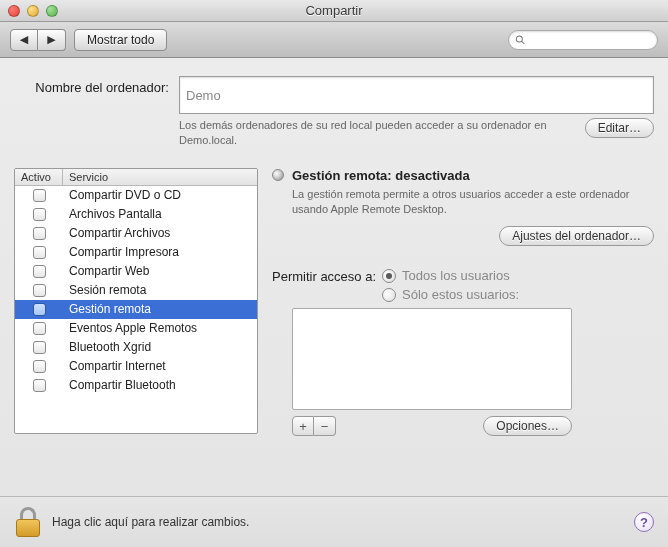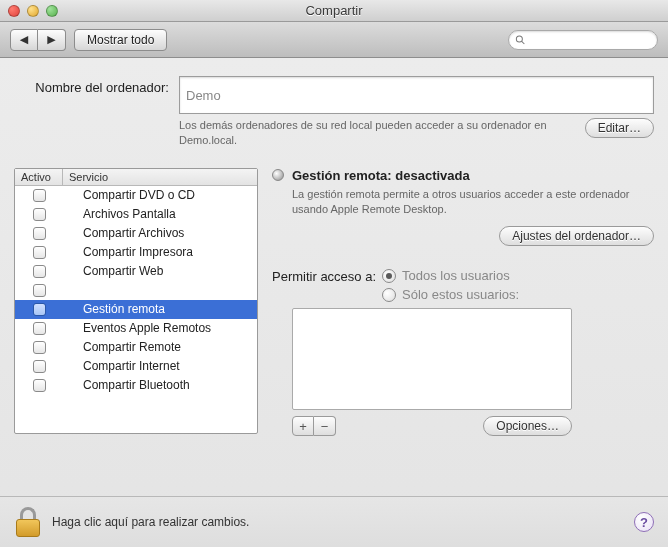--- a/index.html
+++ b/index.html
@@ -96,21 +96,21 @@
 .services-box {
   width: 244px; background: #fff; border: 1px solid #9a9a9a; border-radius: 2px;
 }
 .shead {
   display: flex; background: linear-gradient(#f4f4f4, #e3e3e3);
   border-bottom: 1px solid #b8b8b8; font-size: 11px; color: #333;
 }
 .shead .col1 { width: 48px; padding: 2px 6px; border-right: 1px solid #b8b8b8; }
 .shead .col2 { flex: 1; padding: 2px 6px; }
 .srow {
-  display: flex; align-items: center; font-size: 12px; height: 19px; gap: 14px;
+  display: flex; align-items: center; font-size: 12px; height: 19px;
 }
 .srow .col1 { width: 48px; display: flex; justify-content: center; }
 .srow .col2 { flex: 1; padding: 0 6px; white-space: nowrap; overflow: hidden; text-overflow: ellipsis; }
 .cbx {
   width: 13px; height: 13px; border: 1px solid #8a8a8a; border-radius: 3px;
   background: linear-gradient(#fff, #e6e6e6);
 }
 .srow.selected { background: #3b6fd6; color: #fff; }
 .srow.selected .cbx { border-color: #2a57a8; background: linear-gradient(#cfe0ff,#a8c5f5); }
 .spacer-rows { height: 38px; }
@@ -262,38 +262,39 @@
           <div class="srow">
             <div class="col1">
               <div class="cbx"></div>
             </div>
             <div class="col2">Compartir Web</div>
           </div>
           <div class="srow">
             <div class="col1">
               <div class="cbx"></div>
             </div>
+            <div class="col2">Sesión remota</div>
           </div>
           <div class="srow selected">
             <div class="col1">
               <div class="cbx"></div>
             </div>
             <div class="col2">Gestión remota</div>
           </div>
           <div class="srow">
             <div class="col1">
               <div class="cbx"></div>
             </div>
             <div class="col2">Eventos Apple Remotos</div>
           </div>
           <div class="srow">
             <div class="col1">
               <div class="cbx"></div>
             </div>
-            <div class="col2">Compartir Remote</div>
+            <div class="col2">Bluetooth Xgrid</div>
           </div>
           <div class="srow">
             <div class="col1">
               <div class="cbx"></div>
             </div>
             <div class="col2">Compartir Internet</div>
           </div>
           <div class="srow">
             <div class="col1">
               <div class="cbx"></div>

